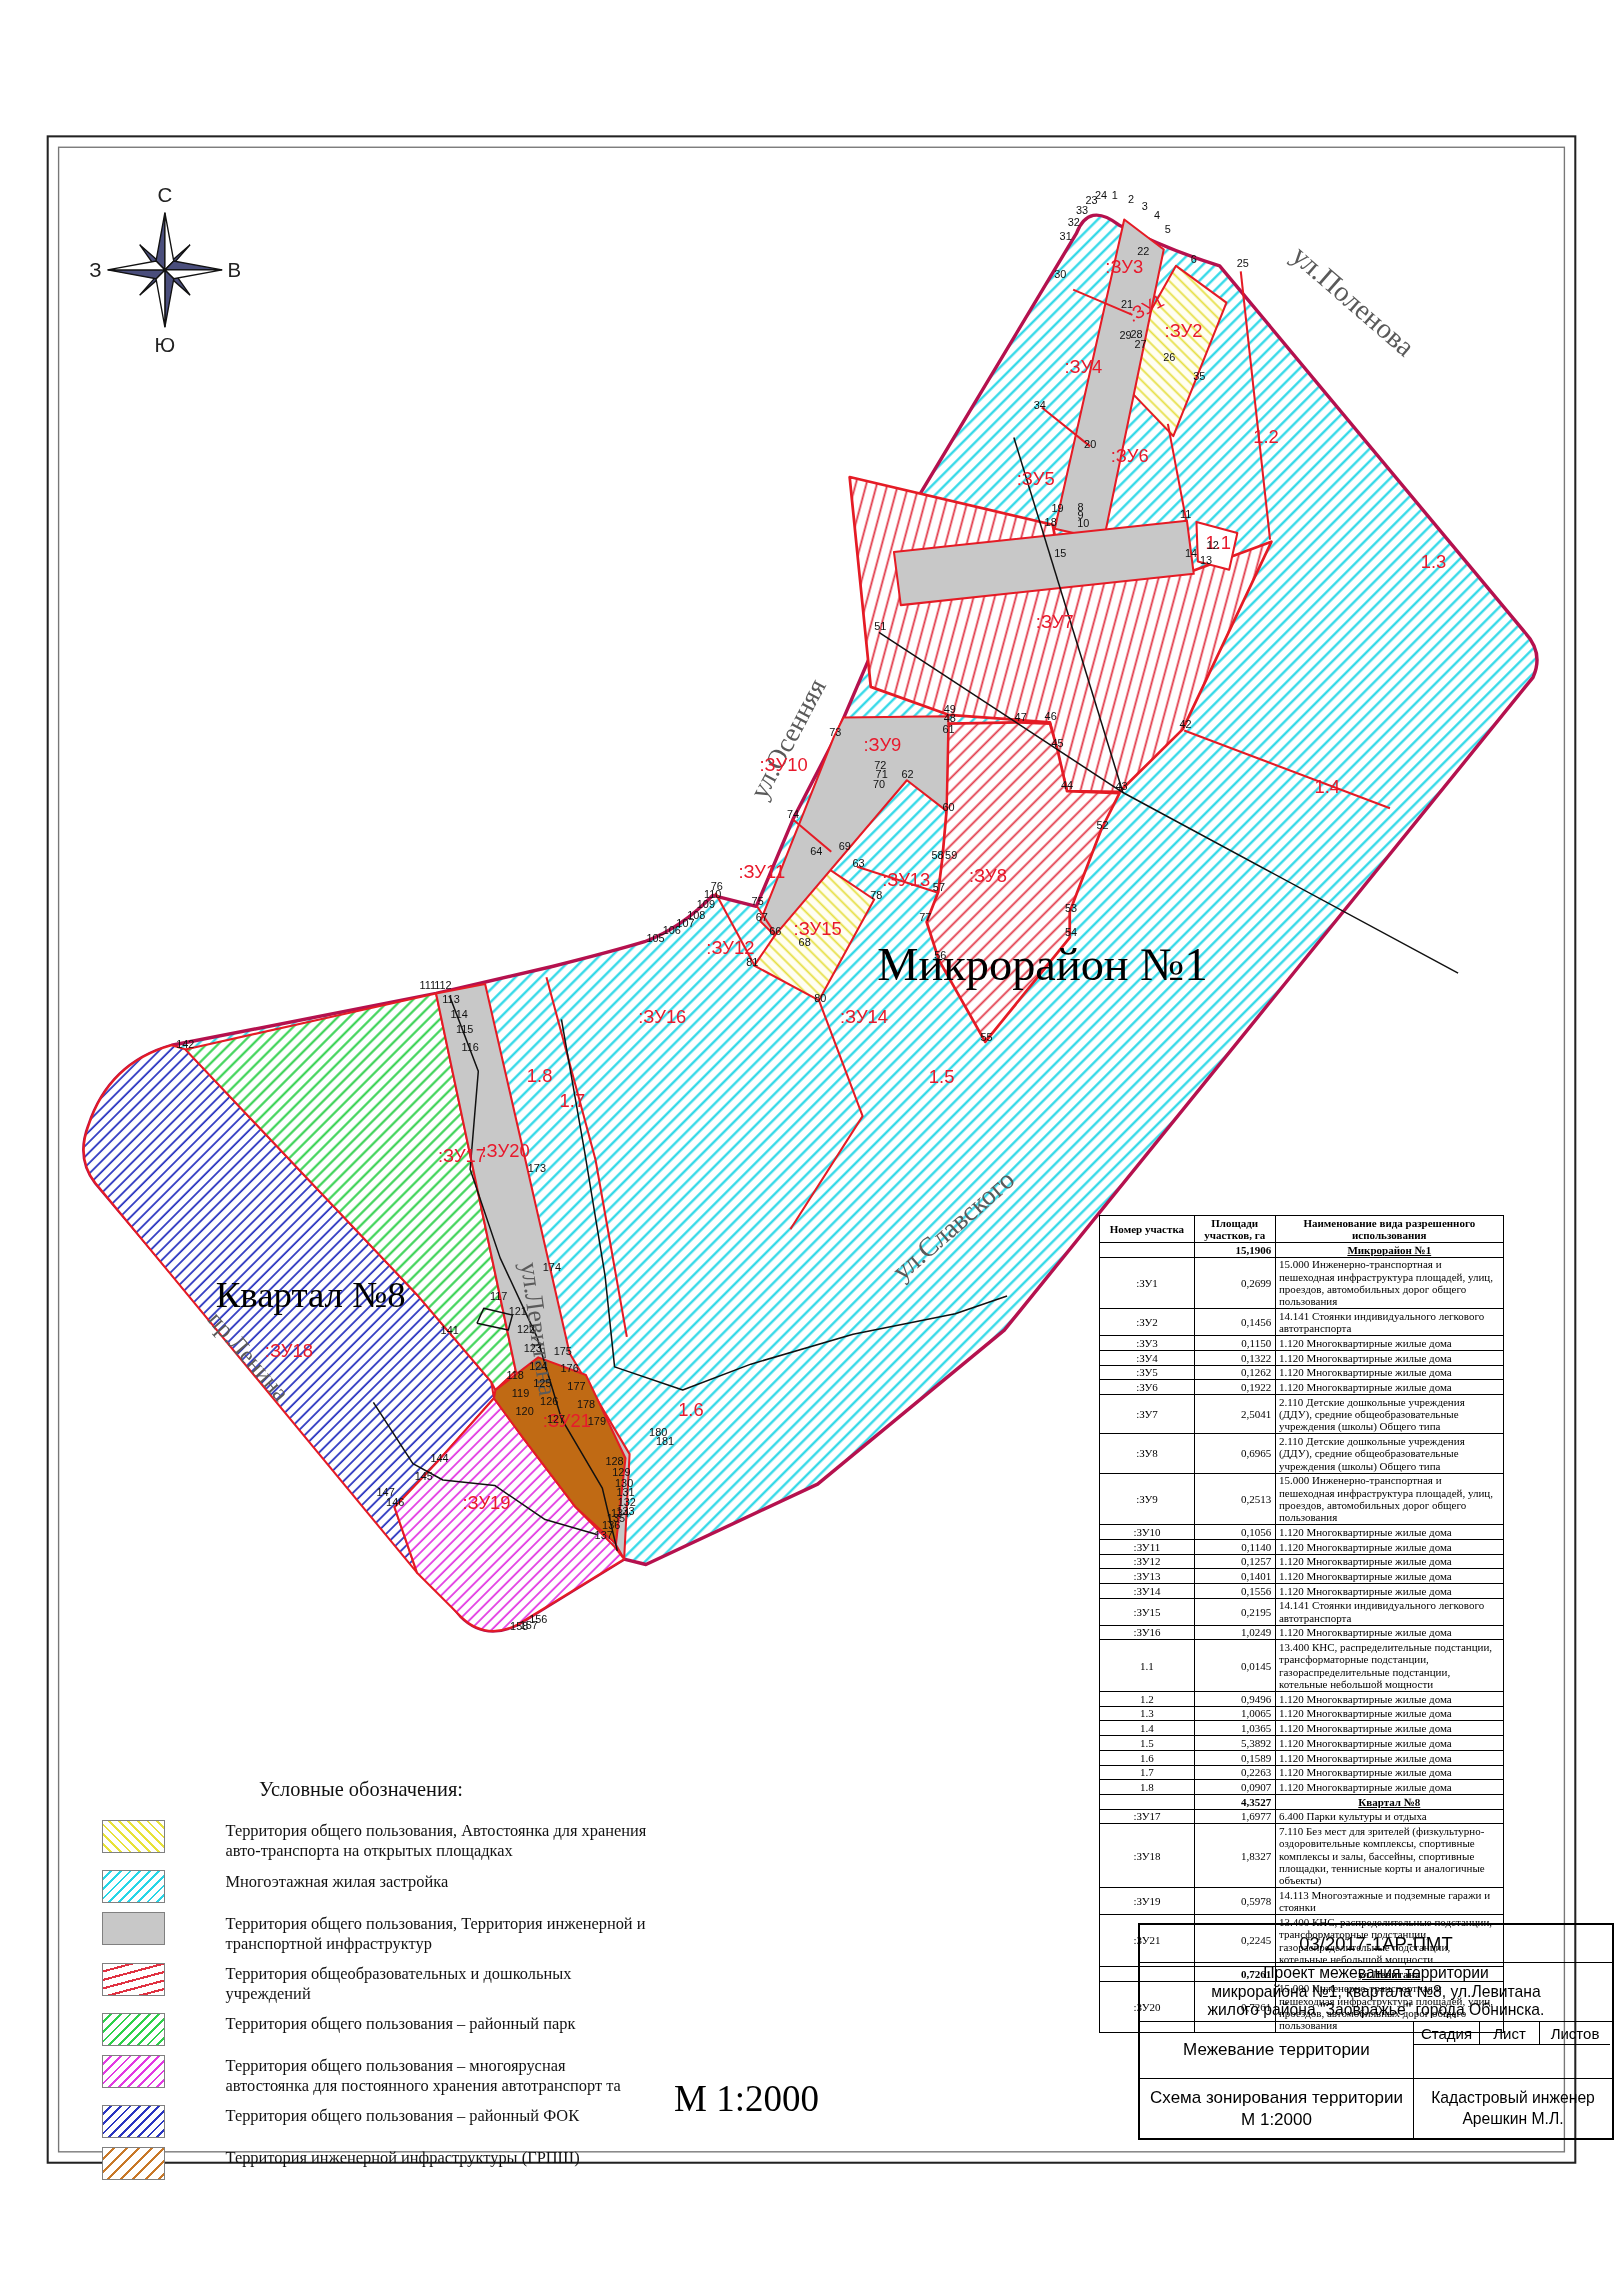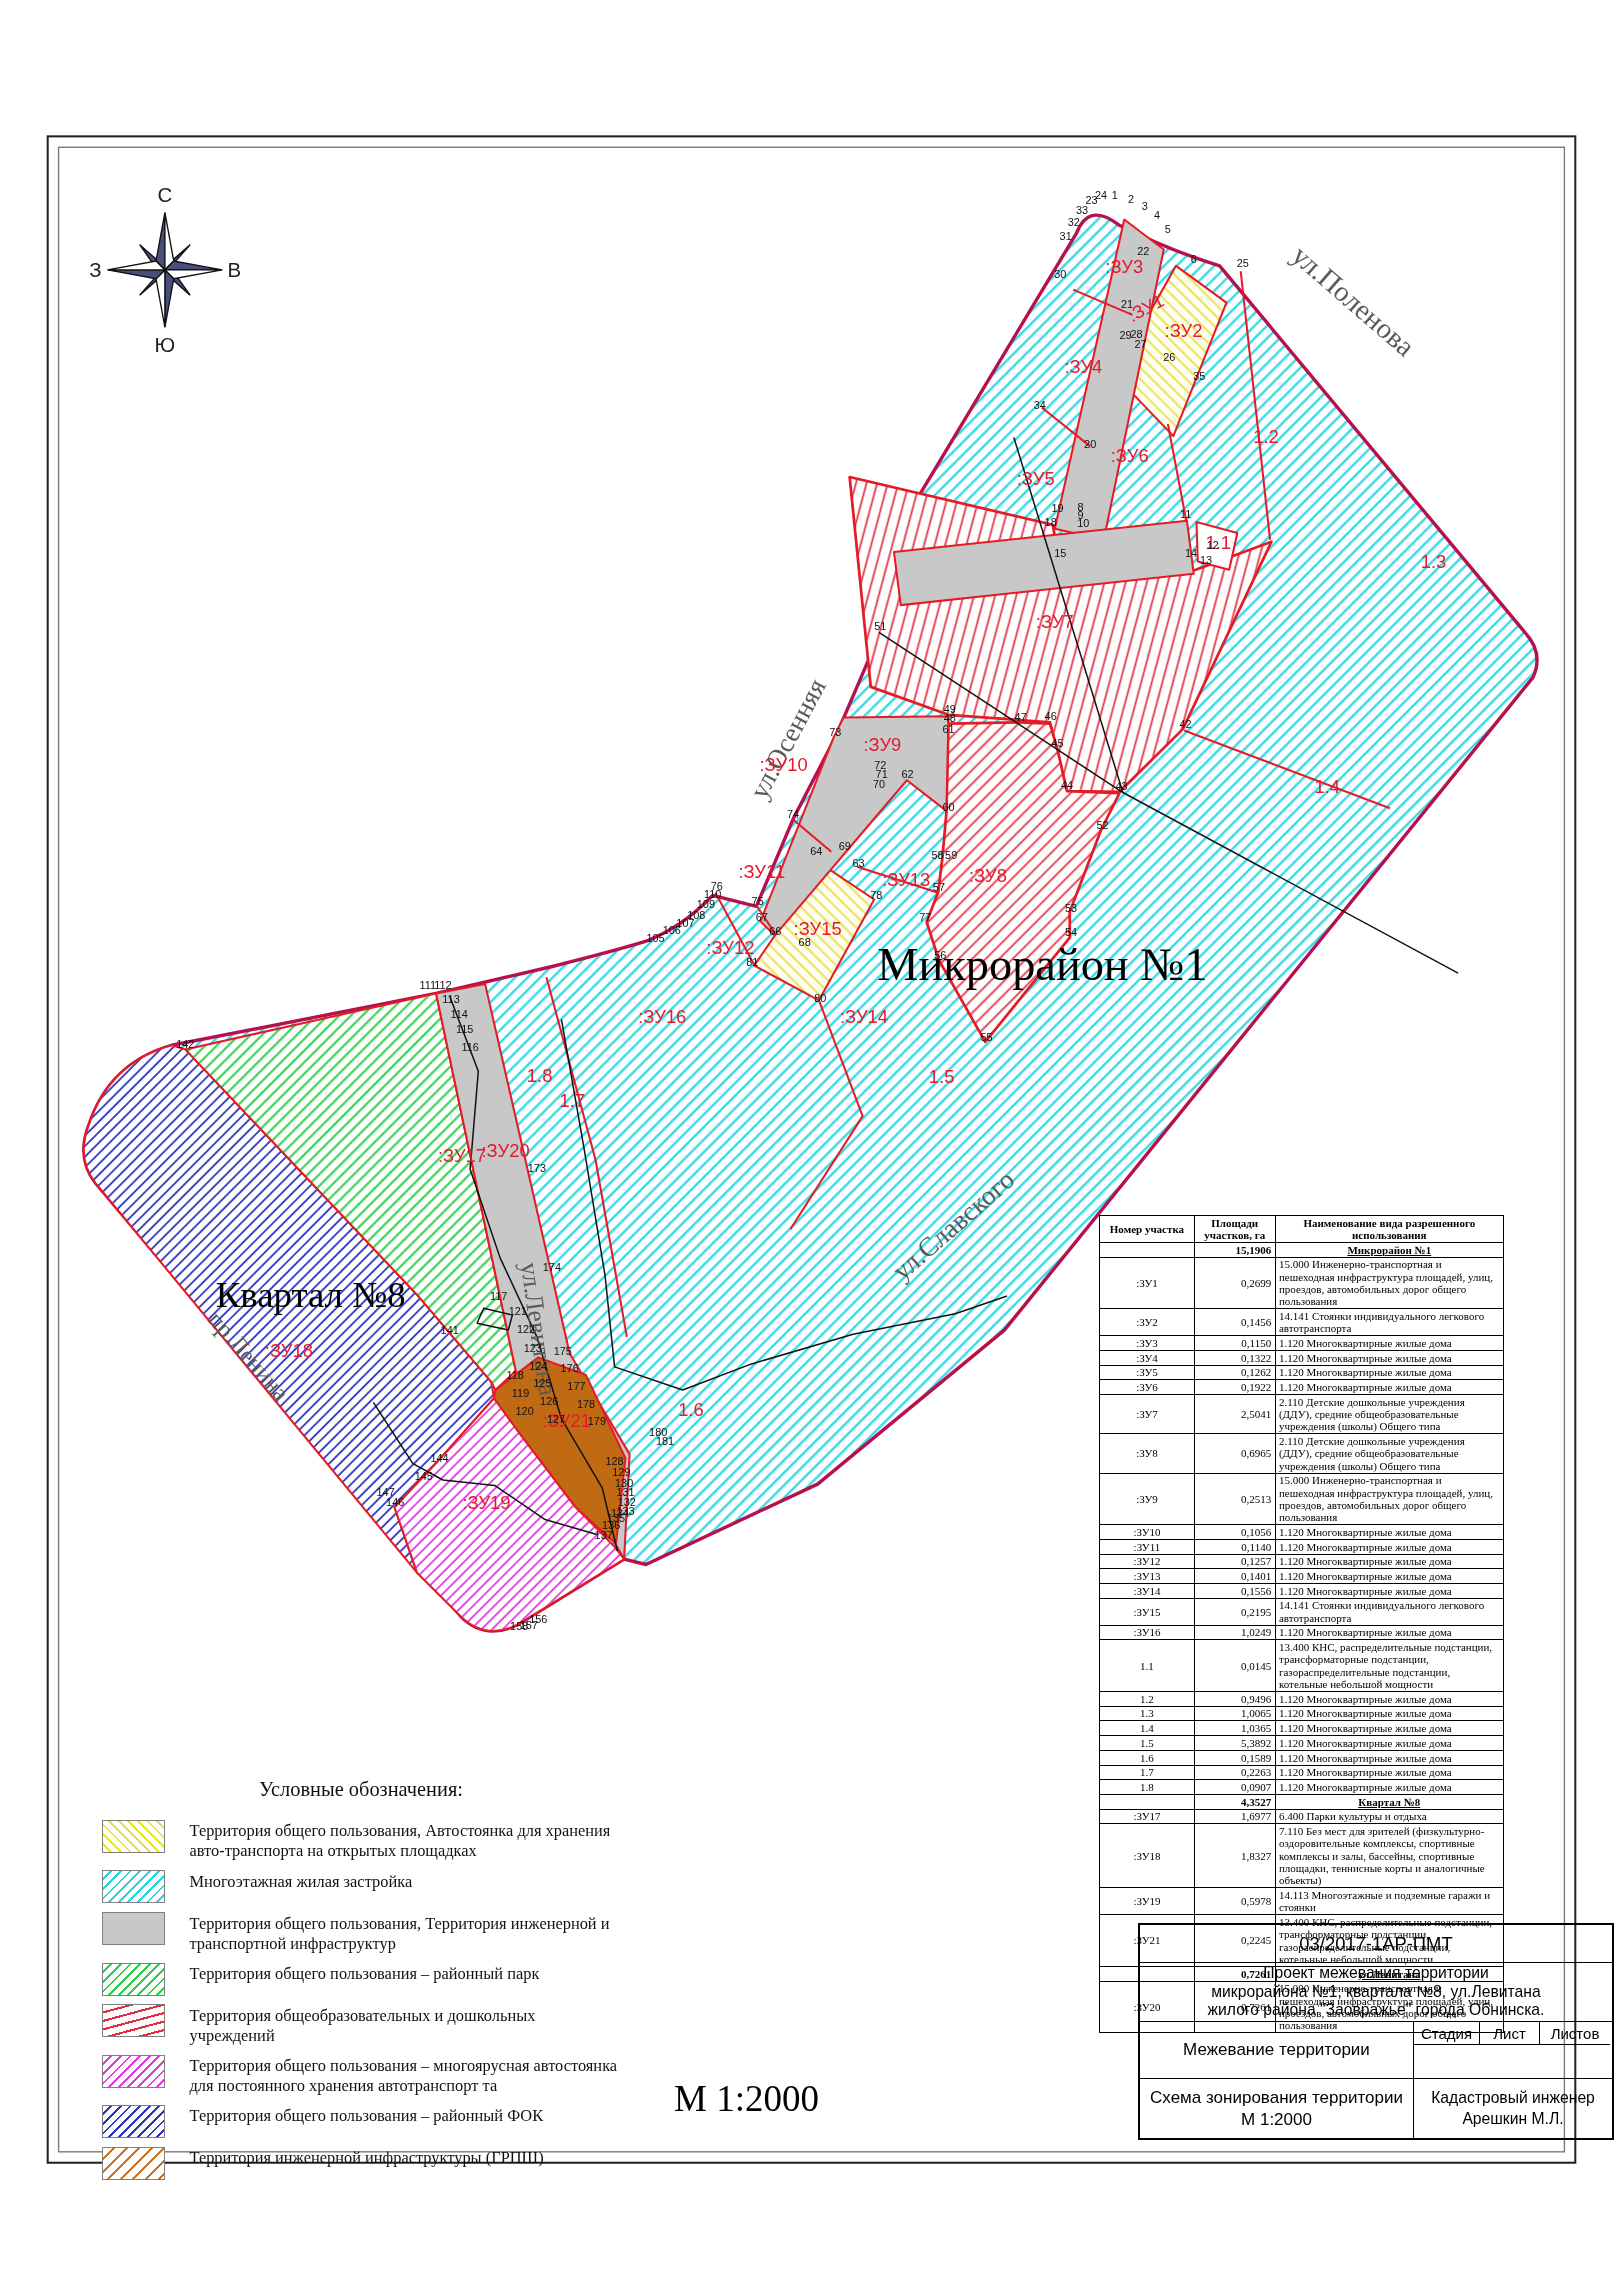--- a/index.html
+++ b/index.html
@@ -10,21 +10,21 @@
   
   .lbl-area{fill:#000;font-family:"Liberation Serif",serif;}
   .lbl-street{fill:#5a5a5a;font-family:"Liberation Serif",serif;}
   .lbl-plot{fill:#e8192c;font-family:"Liberation Sans",sans-serif;font-size:27px;}
   .lbl-vertex{fill:#111;font-family:"Liberation Sans",sans-serif;font-size:16px;}
   .lbl-compass{fill:#222;font-family:"Liberation Sans",sans-serif;font-size:30px;}
 
   
   .legend{position:absolute;left:102px;top:1778px;width:545px;}
   .legend-title{width:518px;text-align:center;font-size:20.4px;color:#111;margin-bottom:19px;}
-  .legend-item{display:flex;align-items:flex-start;margin-bottom:8.9px;}
+  .legend-item{display:flex;align-items:flex-start;margin-bottom:8.9px;gap:36px;}
   .legend-swatch{width:61px;height:31px;border:1.4px solid #808080;flex:0 0 auto;margin-right:24.5px;}
   .legend-label{font-size:16.4px;line-height:1.22;color:#111;max-width:429px;padding-top:1.4px;}
   .sw-yellow {background:repeating-linear-gradient(45deg,#fff 0 4.8px,#e8e23a 4.8px 6.8px);}
   .sw-cyan   {background:repeating-linear-gradient(135deg,#fff 0 4.8px,#28d5e6 4.8px 6.8px);}
   .sw-gray   {background:#c8c8c8;}
   .sw-red    {background:repeating-linear-gradient(165deg,#fff 0 6.1px,#e03040 6.1px 8.2px);}
   .sw-green  {background:repeating-linear-gradient(135deg,#fff 0 4.8px,#2ed04a 4.8px 6.8px);}
   .sw-blue   {background:repeating-linear-gradient(135deg,#fff 0 4.8px,#2a35c0 4.8px 6.8px);}
   .sw-magenta{background:repeating-linear-gradient(135deg,#fff 0 4.8px,#e23ae2 4.8px 6.8px);}
   .sw-orange {background:repeating-linear-gradient(135deg,#fff 0 6.8px,#c87828 6.8px 8.9px);}
@@ -358,26 +358,26 @@
         </div>
         <div class="legend-item">
           <div class="legend-swatch sw-cyan"></div>
           <div class="legend-label">Многоэтажная жилая застройка</div>
         </div>
         <div class="legend-item">
           <div class="legend-swatch sw-gray"></div>
           <div class="legend-label">Территория общего пользования, Территория инженерной и транспортной инфраструктур</div>
         </div>
         <div class="legend-item">
+          <div class="legend-swatch sw-red"></div>
+          <div class="legend-label">Территория общеобразовательных и дошкольных учреждений</div>
+        </div>
+        <div class="legend-item">
           <div class="legend-swatch sw-green"></div>
           <div class="legend-label">Территория общего пользования – районный парк</div>
-        </div>
-        <div class="legend-item">
-          <div class="legend-swatch sw-red"></div>
-          <div class="legend-label">Территория общеобразовательных и дошкольных учреждений</div>
         </div>
         <div class="legend-item">
           <div class="legend-swatch sw-magenta"></div>
           <div class="legend-label">Территория общего пользования – многоярусная автостоянка для постоянного хранения автотранспорт та</div>
         </div>
         <div class="legend-item">
           <div class="legend-swatch sw-blue"></div>
           <div class="legend-label">Территория общего пользования – районный ФОК</div>
         </div>
         <div class="legend-item">

